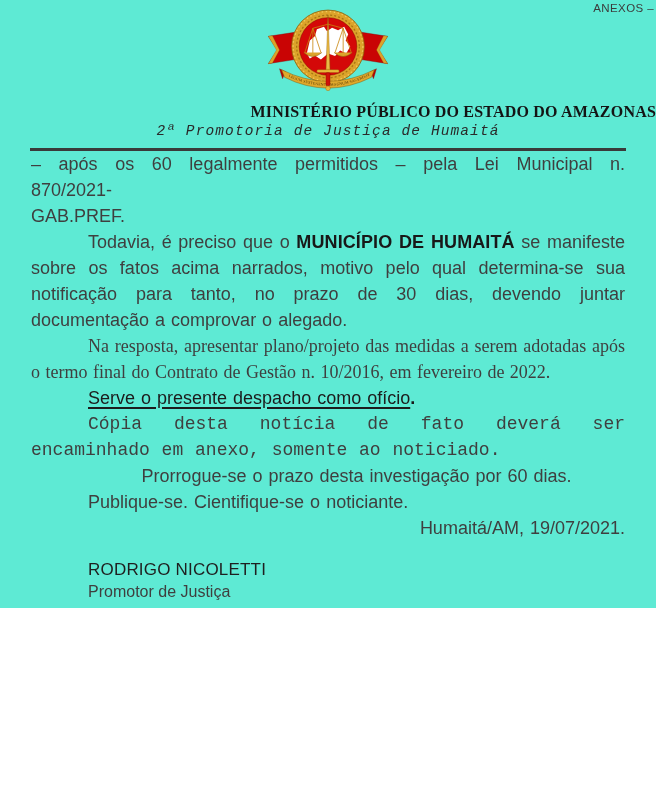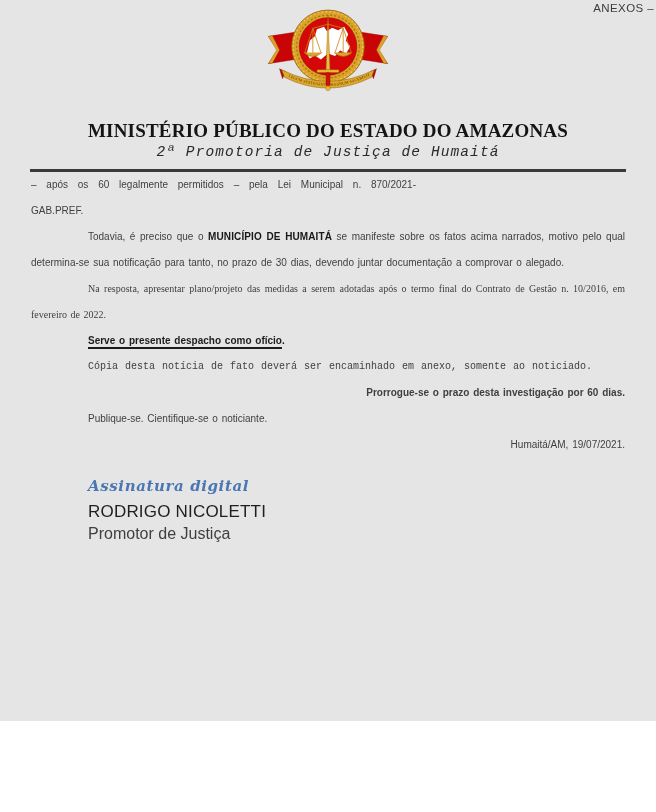--- a/index.html
+++ b/index.html
@@ -1,62 +1,62 @@
 <!DOCTYPE html>
 <html><head>
 <meta charset="utf-8">
 <style>
   * { margin:0; padding:0; box-sizing:border-box; }
   html,body { background:#ffffff; }
   .page {
     position:relative;
-    width:656px; height:721px;
-    background:#e5e5e5;
+    width:656px; height:608px;
+    background:#5eead4;
     overflow:hidden;
     font-family:"Liberation Sans", sans-serif;
   }
   .corner-label {
     position:absolute; top:2px; right:2px;
     font-size:11.5px; color:#3c3c3c; letter-spacing:0.4px;
     white-space:nowrap;
   }
   .emblem-wrap { width:100%; text-align:center; padding-top:4px; }
   .emblem { display:inline-block; }
   .doc-title {
-    text-align:center; margin-top:18px;
+    text-align:right; margin-top:1px;
     font-family:"Liberation Serif", serif;
-    font-weight:bold; font-size:19px; color:#141414;
+    font-weight:bold; font-size:16px; color:#141414;
     letter-spacing:0.2px;
   }
   .doc-subtitle {
     text-align:center; margin-top:2px;
     font-family:Liberation Mono, monospace;
     font-style:italic; font-size:14.5px; color:#2a2a2a;
     letter-spacing:1.1px;
   }
   .rule { height:3px; background:#3a3a3a; margin:9px 30px 0 30px; }
   .body-text {
     padding:0 31px;
-    font-size:10px; line-height:26px; color:#3f3f3f;
+    font-size:18px; line-height:26px; color:#3f3f3f;
     text-align:justify;
     word-spacing:1px;
   }
   .body-text p { margin:0; }
   .indent { text-indent:57px; }
   .p1 { margin-top:12px; }
   .p1 .stretch { word-spacing:7px; }
   .p2 { margin-top:14px; }
   .p3 { margin-top:11px;font-family:Liberation Serif, serif; }
   .p4 { margin-top:14px; text-align:left; }
   .p5 { margin-top:26px;font-family:Liberation Mono, monospace; }
-  .p6 { margin-top:18px; text-align:right;font-weight:bold; }
+  .p6 { margin-top:18px; text-align:center; }
   .p7 { margin-top:19px; text-align:left; }
   .bold-inline { font-weight:bold; color:#181818; letter-spacing:0.1px; }
   .underline-bold {
-    font-weight:bold; color:#1c1c1c;
+    font-weight:normal; color:#1c1c1c;
     text-decoration:underline;
     text-decoration-thickness:1.5px;
     text-underline-offset:3px;
   }
   .dateline { margin-top:45px; text-align:right; }
   .signature { padding:0 31px; margin-top:19px; }
   .sig-label {
     padding-left:57px;
     font-family:"DejaVu Serif", serif;
     font-style:italic; font-weight:bold;
@@ -146,18 +146,17 @@
     <p class="p5 indent">Cópia desta notícia de fato deverá ser encaminhado em anexo, somente ao noticiado.</p>
 
     <p class="p6 indent">Prorrogue-se o prazo desta investigação por 60 dias.</p>
 
     <p class="p7 indent">Publique-se. Cientifique-se o noticiante.</p>
 
     <p class="dateline indent">Humaitá/AM, 19/07/2021.</p>
   </div>
 
   <div class="signature">
-    <div class="sig-label" style="color: rgb(74, 118, 179);">Assinatura digital</div>
     <div class="sig-name">RODRIGO NICOLETTI</div>
     <div class="sig-role">Promotor de Justiça</div>
   </div>
 
 </div>
 
 </body></html>

